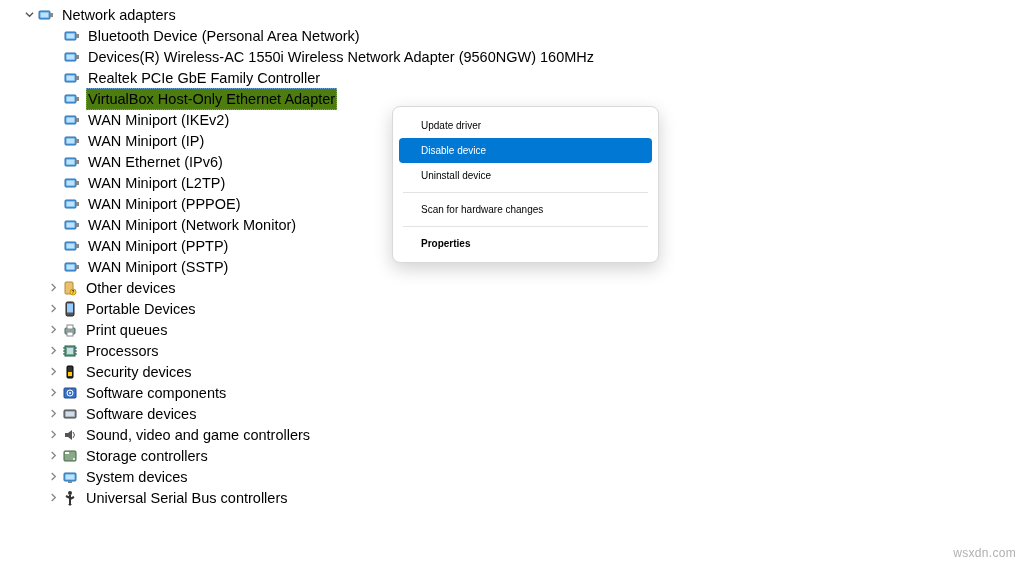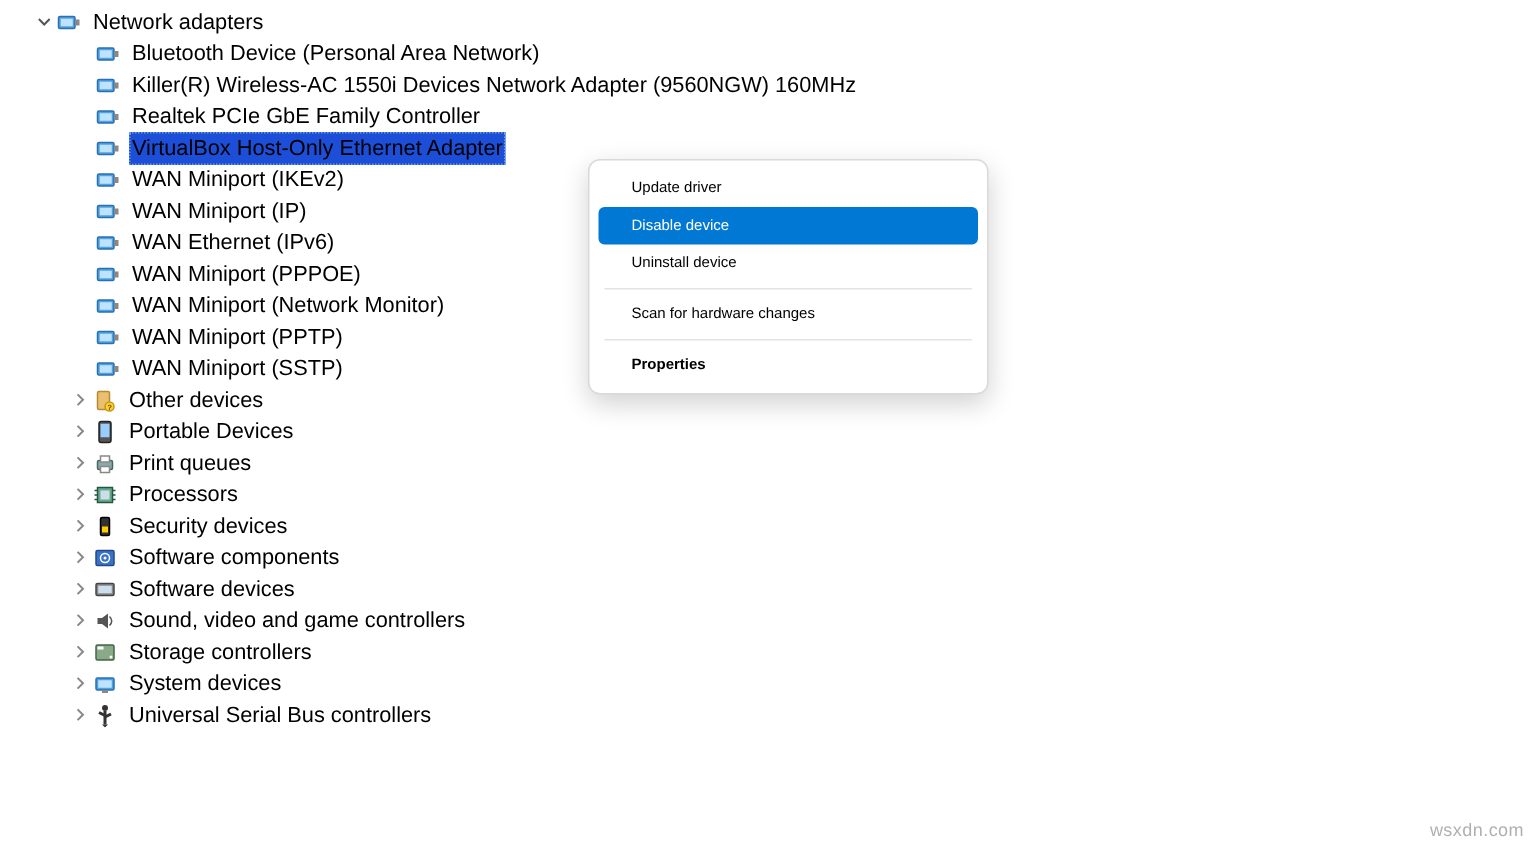--- a/index.html
+++ b/index.html
@@ -44,21 +44,21 @@
     display: inline-flex;
     align-items: center;
     justify-content: center;
     margin-right: 6px;
     flex-shrink: 0;
   }
   .label {
     padding: 0 2px;
   }
   .row.selected .label {
-    background: #1d4ed8;
+    background: #4d7c0f;
     border: 1px dotted #6aa0d8;
     padding: 0 1px;
   }
   
   .ind0 { padding-left: 22px; }
   .ind1 { padding-left: 46px; }
   .ind2 { padding-left: 48px; }
 
   
   .ctx {
@@ -129,21 +129,21 @@
         </span>
         <span class="label">Bluetooth Device (Personal Area Network)</span>
       </div>
       <div class="row ind2">
         <span class="arrow"></span>
         <span class="icon">
           <svg width="16" height="16" viewBox="0 0 16 16">
             <use href="#ic-net"></use>
           </svg>
         </span>
-        <span class="label">Killer(R) Wireless-AC 1550i Devices Network Adapter (9560NGW) 160MHz</span>
+        <span class="label">Devices(R) Wireless-AC 1550i Wireless Network Adapter (9560NGW) 160MHz</span>
       </div>
       <div class="row ind2">
         <span class="arrow"></span>
         <span class="icon">
           <svg width="16" height="16" viewBox="0 0 16 16">
             <use href="#ic-net"></use>
           </svg>
         </span>
         <span class="label">Realtek PCIe GbE Family Controller</span>
       </div>
@@ -175,20 +175,29 @@
         <span class="label">WAN Miniport (IP)</span>
       </div>
       <div class="row ind2">
         <span class="arrow"></span>
         <span class="icon">
           <svg width="16" height="16" viewBox="0 0 16 16">
             <use href="#ic-net"></use>
           </svg>
         </span>
         <span class="label">WAN Ethernet (IPv6)</span>
+      </div>
+      <div class="row ind2">
+        <span class="arrow"></span>
+        <span class="icon">
+          <svg width="16" height="16" viewBox="0 0 16 16">
+            <use href="#ic-net"></use>
+          </svg>
+        </span>
+        <span class="label">WAN Miniport (L2TP)</span>
       </div>
       <div class="row ind2">
         <span class="arrow"></span>
         <span class="icon">
           <svg width="16" height="16" viewBox="0 0 16 16">
             <use href="#ic-net"></use>
           </svg>
         </span>
         <span class="label">WAN Miniport (PPPOE)</span>
       </div>

